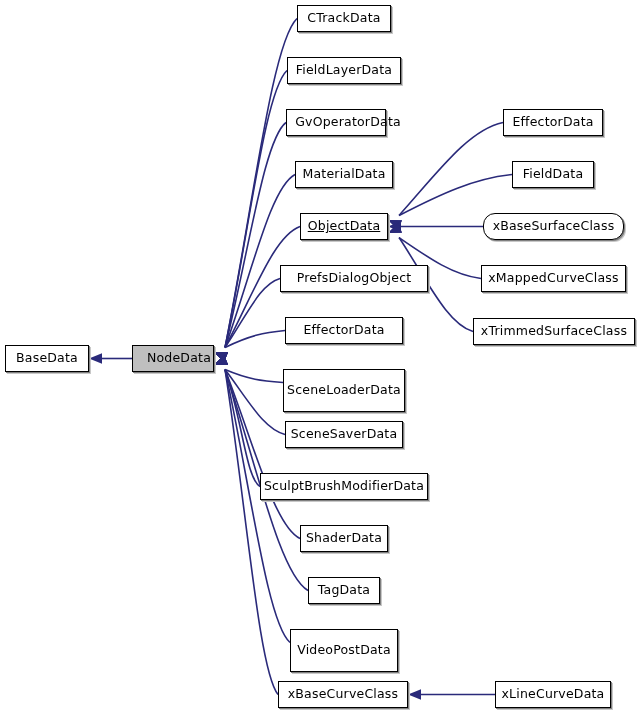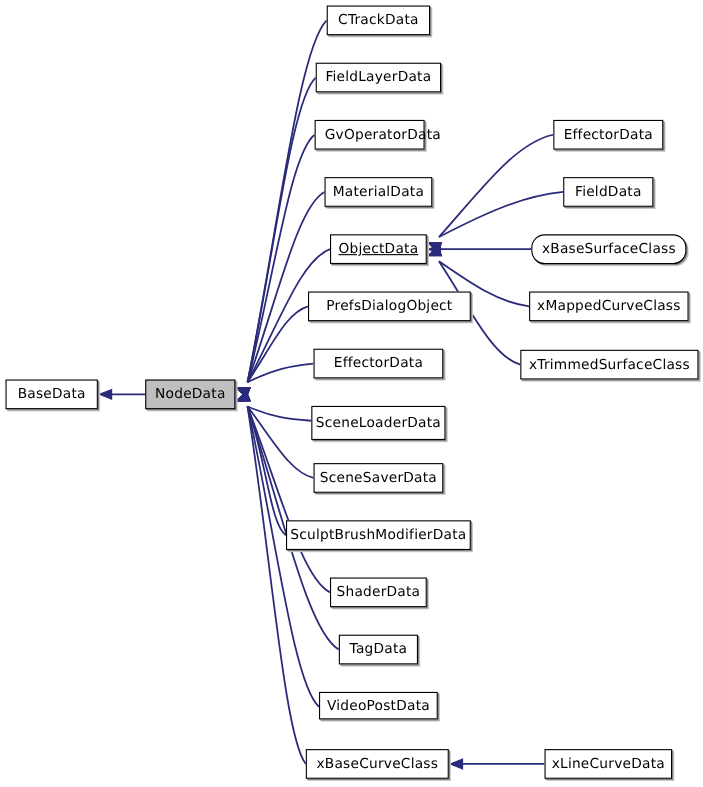--- a/index.html
+++ b/index.html
@@ -94,21 +94,21 @@
       <polygon points="388,233 398.03024574138743,223.23095857479458 402.0005513473532,232.84327741029082" fill="#2a2a7a"></polygon>
       <path d="M 473 331.5 C 447.5 324.15, 427.94 281.66, 399.04 237.56" fill="none" stroke="#2a2a7a" stroke-width="1.6"></path>
       <polygon points="388,233 398.03024574138743,223.23095857479458 402.0005513473532,232.84327741029082" fill="#2a2a7a"></polygon>
       <path d="M 495 694.5 L 419 694.5" fill="none" stroke="#2a2a7a" stroke-width="1.6"></path>
       <polygon points="408,694.5 421,689.3 421,699.7" fill="#2a2a7a"></polygon>
     </svg>
   <div id="node-layer">
       <div class="node" style="left: 5px; top: 345px; width: 84px; height: 27px;">
         <span class="node-label">BaseData</span>
       </div>
-      <div class="node highlight" style="left: 132px; top: 345px; width: 82px; height: 27px;">
+      <div class="node highlight" style="left: 132px; top: 345px; width: 82px; height: 27px; justify-content: flex-end;">
         <span class="node-label">NodeData</span>
       </div>
       <div class="node" style="left: 297px; top: 5px; width: 94px; height: 27px;">
         <span class="node-label">CTrackData</span>
       </div>
       <div class="node" style="left: 287px; top: 57px; width: 114px; height: 27px;">
         <span class="node-label">FieldLayerData</span>
       </div>
       <div class="node" style="left: 286px; top: 109px; width: 100px; height: 27px; padding-left: 24px;">
         <span class="node-label">GvOperatorData</span>
@@ -118,36 +118,36 @@
       </div>
       <div class="node" style="left: 300px; top: 213px; width: 88px; height: 27px; text-decoration: underline;">
         <span class="node-label">ObjectData</span>
       </div>
       <div class="node" style="left: 280px; top: 265px; width: 148px; height: 27px;">
         <span class="node-label">PrefsDialogObject</span>
       </div>
       <div class="node" style="left: 285px; top: 317px; width: 118px; height: 27px;">
         <span class="node-label">EffectorData</span>
       </div>
-      <div class="node" style="left: 283px; top: 369px; width: 122px; height: 31px;">
+      <div class="node" style="left: 283px; top: 369px; width: 122px; height: 43px;">
         <span class="node-label">SceneLoaderData</span>
       </div>
       <div class="node" style="left: 285px; top: 421px; width: 118px; height: 27px;">
         <span class="node-label">SceneSaverData</span>
       </div>
       <div class="node" style="left: 260px; top: 473px; width: 168px; height: 27px;">
         <span class="node-label">SculptBrushModifierData</span>
       </div>
       <div class="node" style="left: 300px; top: 525px; width: 88px; height: 27px;">
         <span class="node-label">ShaderData</span>
       </div>
       <div class="node" style="left: 308px; top: 577px; width: 72px; height: 27px;">
         <span class="node-label">TagData</span>
       </div>
-      <div class="node" style="left: 290px; top: 629px; width: 108px; height: 25px;">
+      <div class="node" style="left: 290px; top: 629px; width: 108px; height: 43px;">
         <span class="node-label">VideoPostData</span>
       </div>
       <div class="node" style="left: 278px; top: 681px; width: 130px; height: 27px;">
         <span class="node-label">xBaseCurveClass</span>
       </div>
       <div class="node" style="left: 503px; top: 109px; width: 100px; height: 27px; justify-content: center;">
         <span class="node-label">EffectorData</span>
       </div>
       <div class="node" style="left: 512px; top: 161px; width: 82px; height: 27px;">
         <span class="node-label">FieldData</span>

